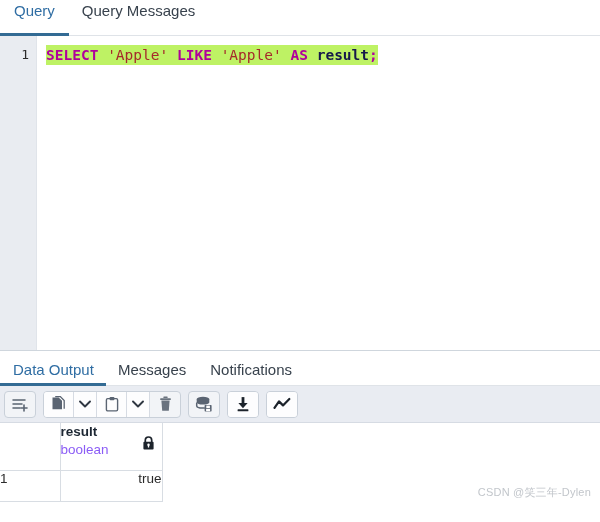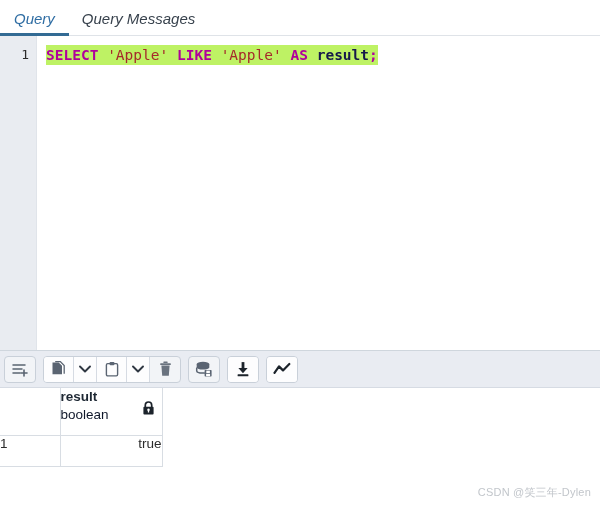--- a/index.html
+++ b/index.html
@@ -25,27 +25,26 @@
   .tabbar {
     height: 36px;
     background: #ffffff;
     display: flex;
     align-items: flex-end;
     border-bottom: 1px solid #dfe3e8;
     flex: 0 0 auto;
   }
   .tab {
     position: relative;
-    padding: 0 13px 8px 13px;
+    padding: 0 13px 16px 13px;
     font-size: 15px;
     line-height: 16px;
     color: #38424d;
     cursor: pointer;
     white-space: nowrap;
-    font-style: italic;
   }
   .tab.active { color: #2f6da3; }
   .tab.active::after {
     content: "";
     position: absolute;
     left: 0; right: 0; bottom: -1px;
     height: 3px;
     background: #336b94;
   }
   .tabbar .tab:first-child { padding-left: 14px; padding-right: 14px; }
@@ -195,21 +194,21 @@
   }
   .hdr-name {
     font-size: 13.5px;
     font-weight: bold;
     color: #1d2733;
     line-height: 18px;
   }
   .hdr-type {
     font-size: 13.5px;
     font-weight: normal;
-    color: #0f172a;
+    color: #8b5cf6;
     line-height: 18px;
   }
   .lock-icon {
     position: absolute;
     right: 7px;
     top: 13px;
   }
   td.cell-rownum {
     height: 31px;
     font-size: 13.5px;
@@ -255,20 +254,31 @@
     <div class="gutter">
       <div class="lineno">1</div>
     </div>
     <div class="code-area">
       <div class="code-line"><span class="tk-kw">SELECT</span><span class="tk-ws"> </span><span class="tk-str">'Apple'</span><span class="tk-ws"> </span><span class="tk-kw">LIKE</span><span class="tk-ws"> </span><span class="tk-str">'Apple'</span><span class="tk-ws"> </span><span class="tk-kw">AS</span><span class="tk-ws"> </span><span class="tk-id">result</span><span class="tk-pun">;</span></div>
     </div>
   </div>
 
   <div class="bottom">
 
+    <div class="subtabbar">
+      <div class="subtab active">
+        <span>Data Output</span>
+      </div>
+      <div class="subtab">
+        <span>Messages</span>
+      </div>
+      <div class="subtab">
+        <span>Notifications</span>
+      </div>
+    </div>
 
     <div class="toolbar">
 
       <div class="tgroup">
         <div class="tbtn">
           <span>
             <svg width="17" height="15" viewBox="0 0 17 15">
               <g stroke="#5a6472" stroke-width="1.5" stroke-linecap="round">
                 <line x1="1" y1="3" x2="13" y2="3"></line>
                 <line x1="1" y1="7" x2="10" y2="7"></line>

